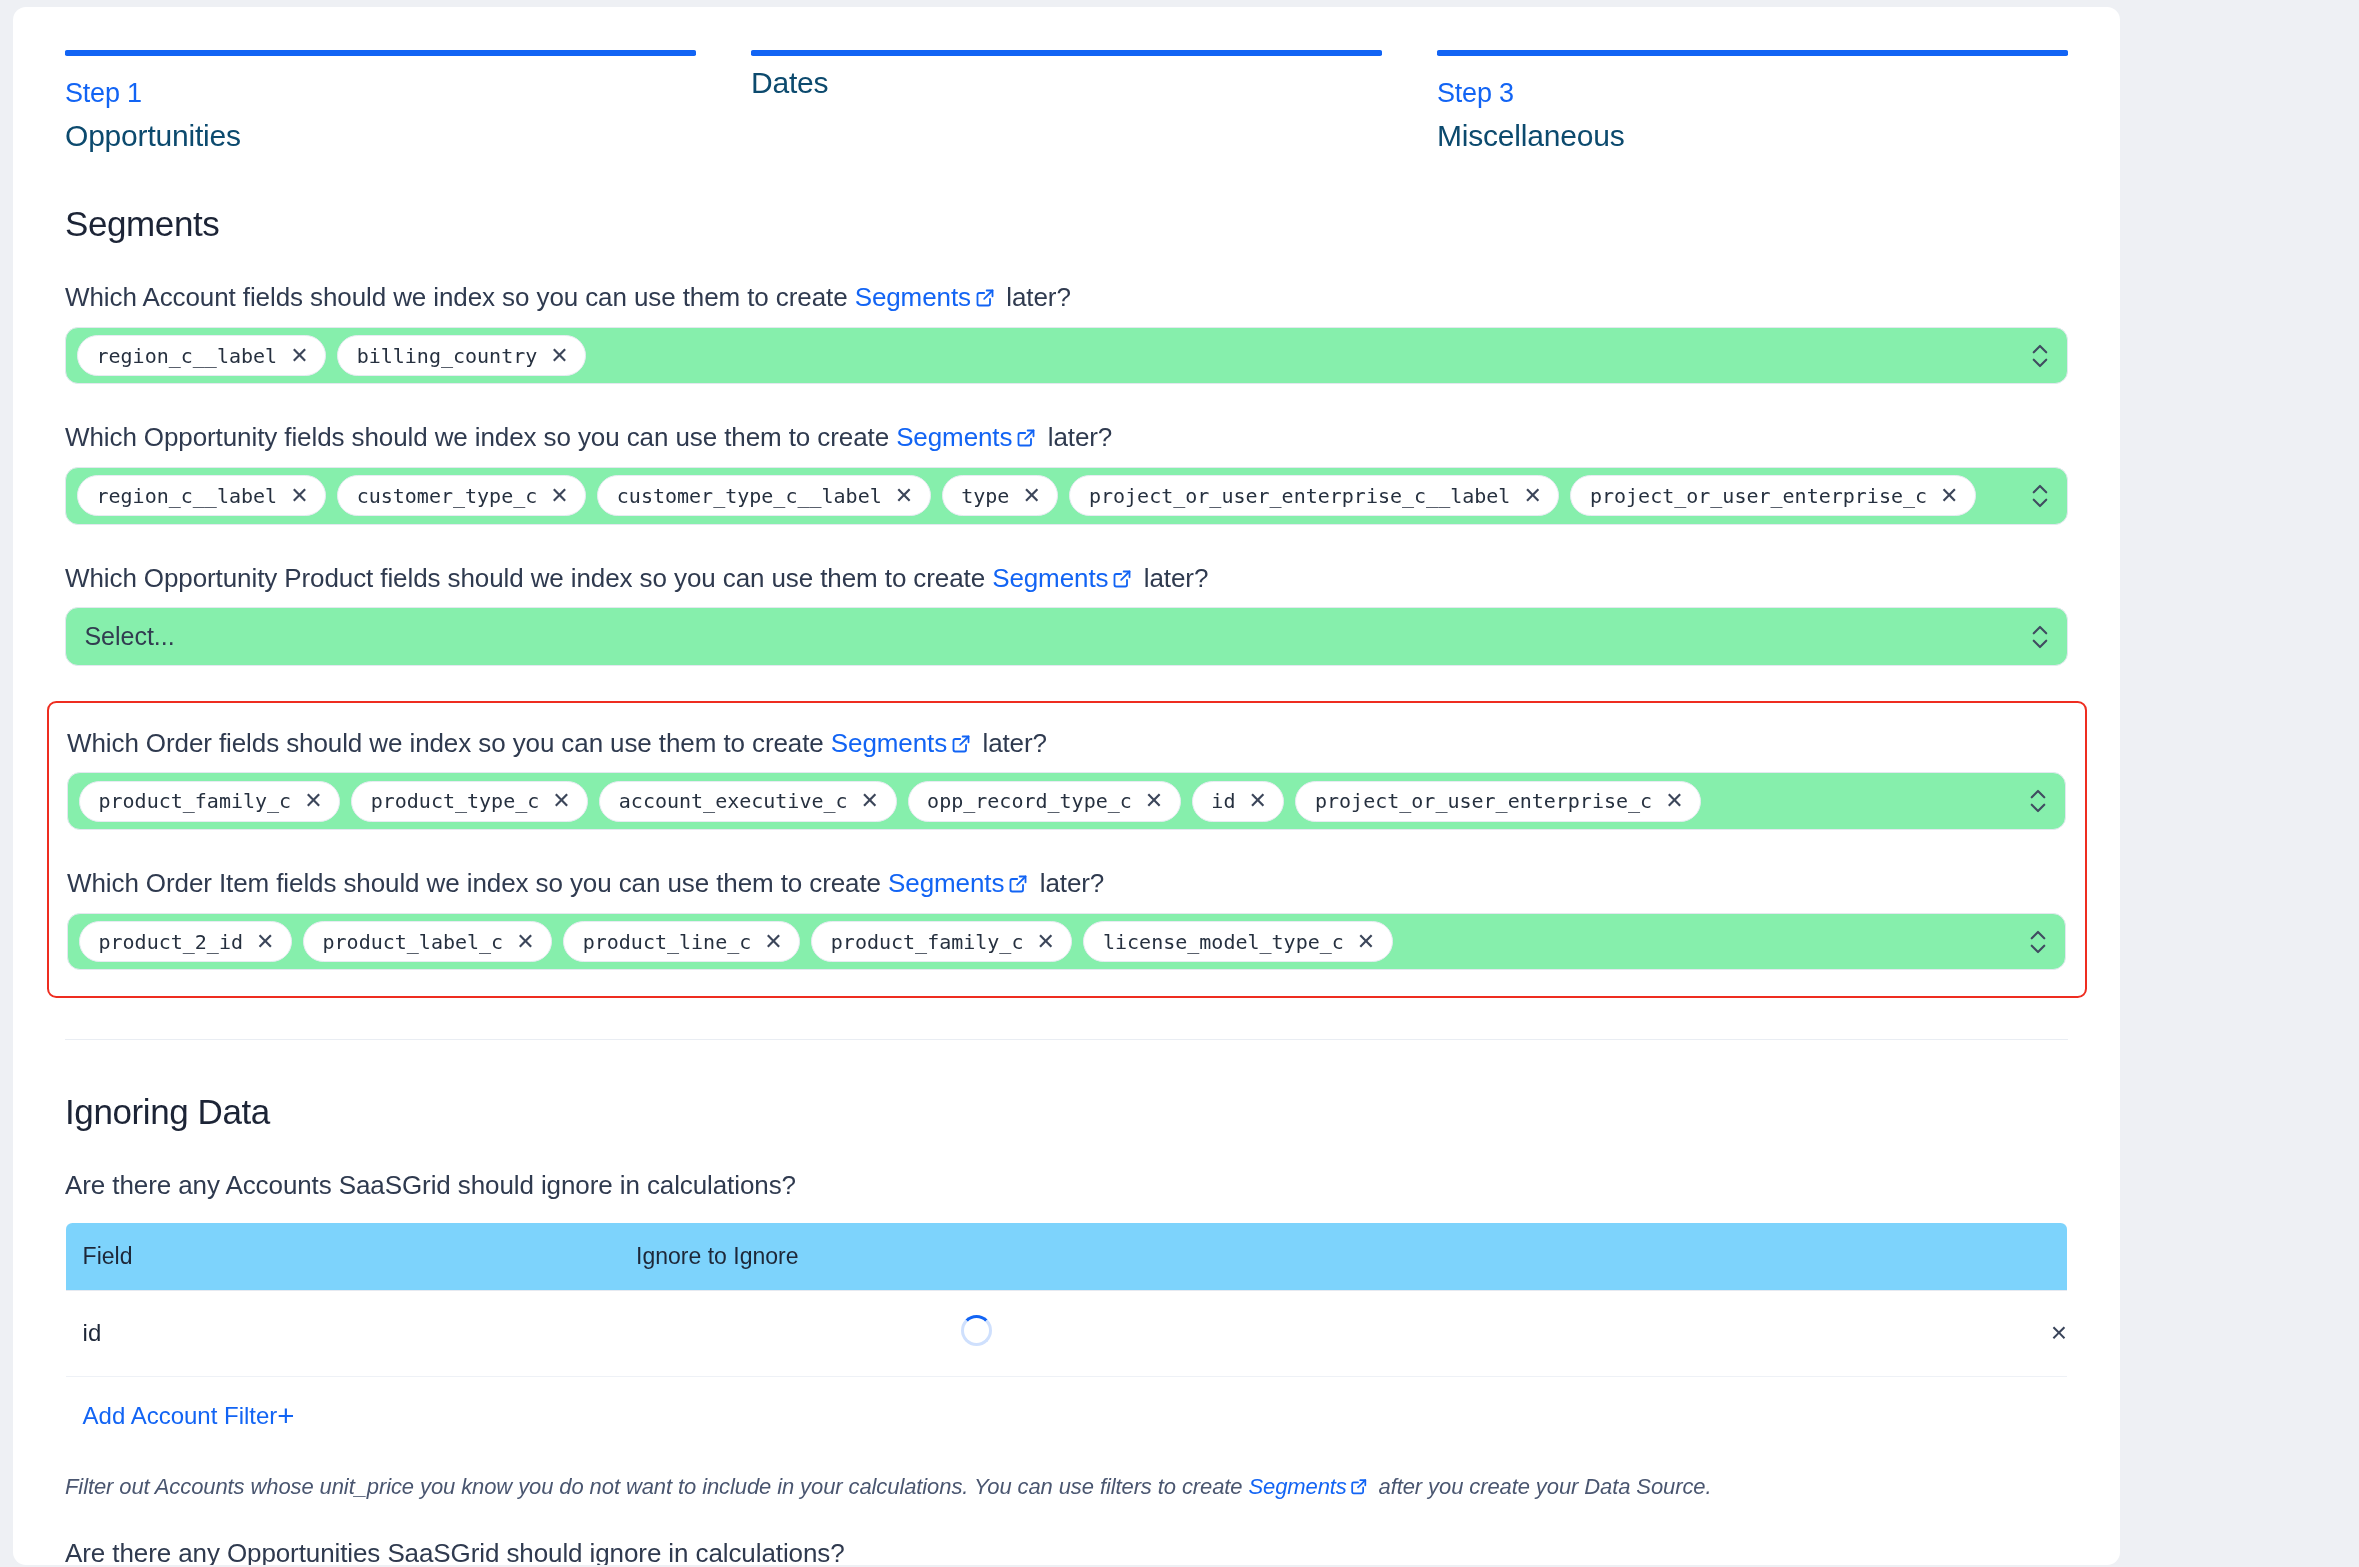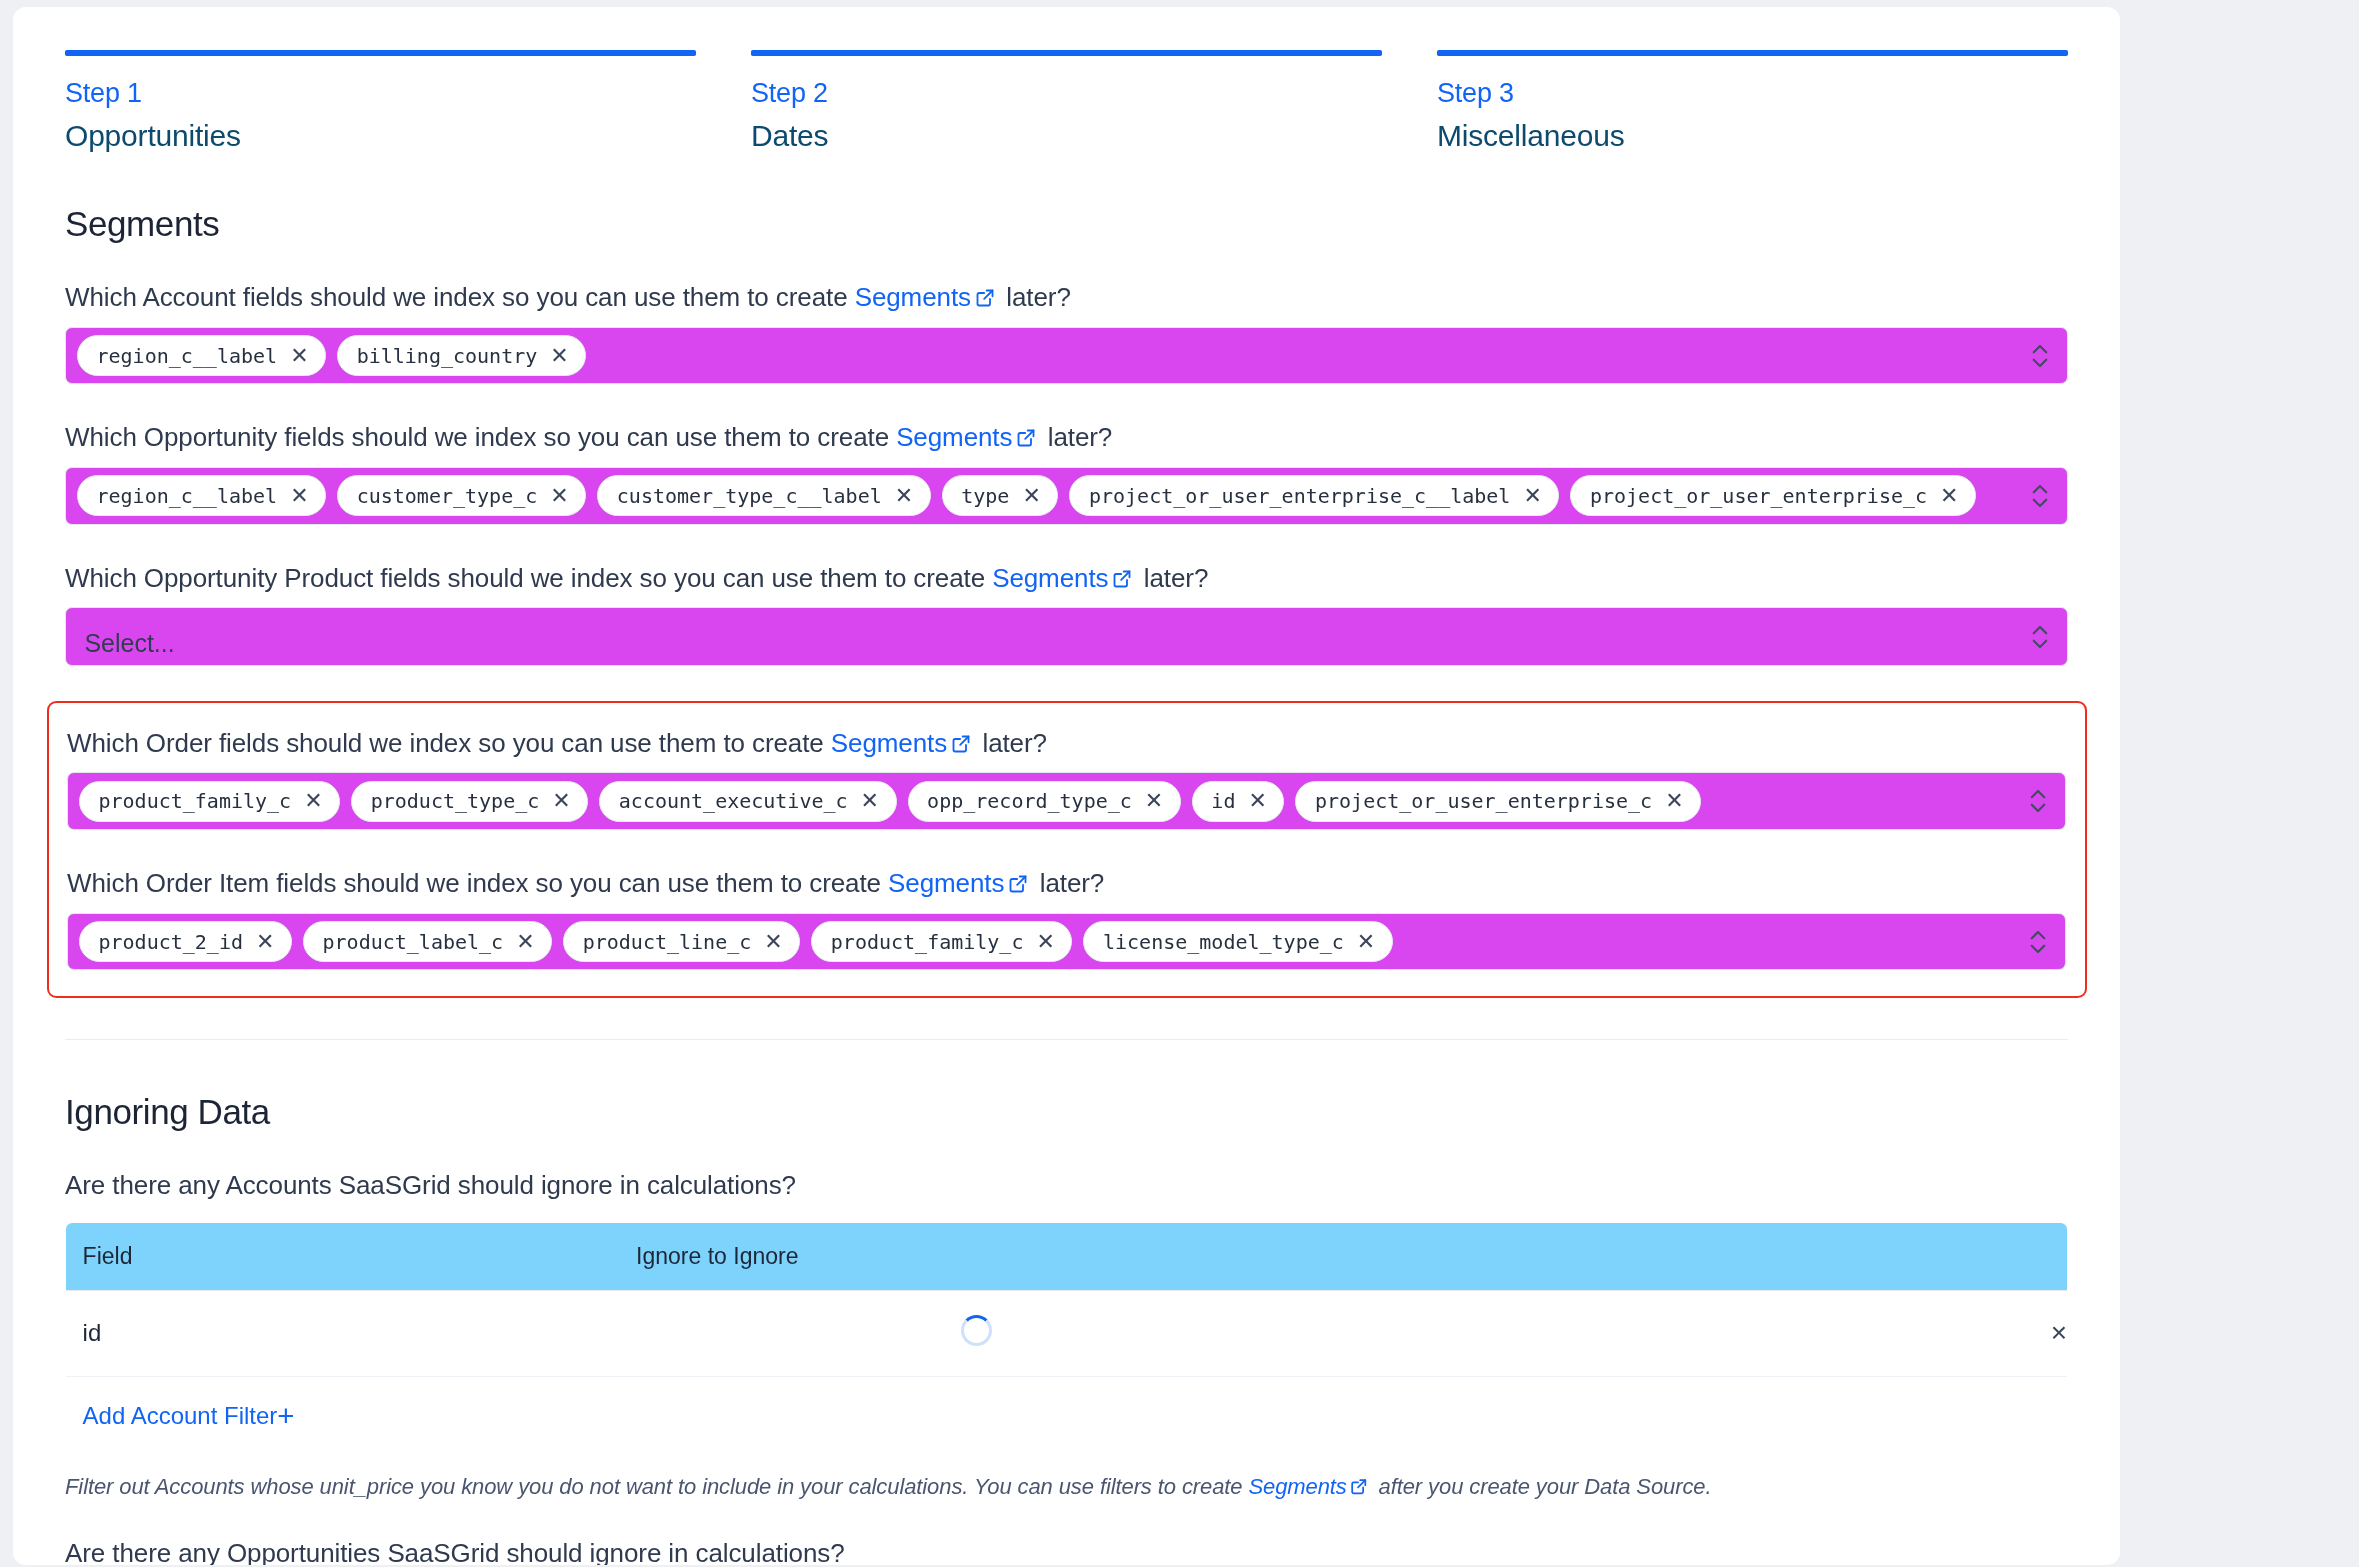--- a/index.html
+++ b/index.html
@@ -76,26 +76,26 @@
   .ext-icon {
     display: inline-block;
     vertical-align: -1.8px;
     margin: 0 4.6px 0 3.7px;
   }
   .ext-icon svg { display: block; }
 
   
   .select {
     border: 1.4px solid #e3e8ef;
-    border-radius: 7px;
+    border-radius: 13px;
     min-height: 57px;
     display: flex;
-    align-items: flex-end;
+    align-items: center;
     padding: 7.4px 13px 7.4px 11px;
-    background: #d946ef;
+    background: #86efac;
     position: relative;
   }
   .select.empty { min-height: 59px; }
   .tags {
     display: flex;
     flex-wrap: wrap;
     gap: 11px;
     flex: 1 1 auto;
     padding-right: 37px;
   }
@@ -224,21 +224,20 @@
   <div class="inner">
 
     <div class="stepper">
       <div class="step">
         <div class="step-bar"></div>
         <div class="step-num">Step 1</div>
         <div class="step-label">Opportunities</div>
       </div>
       <div class="step">
         <div class="step-bar"></div>
-        <div class="step-num">Step 2</div>
         <div class="step-label">Dates</div>
       </div>
       <div class="step">
         <div class="step-bar"></div>
         <div class="step-num">Step 3</div>
         <div class="step-label">Miscellaneous</div>
       </div>
     </div>
 
     <h2 class="section-title">Segments</h2>

